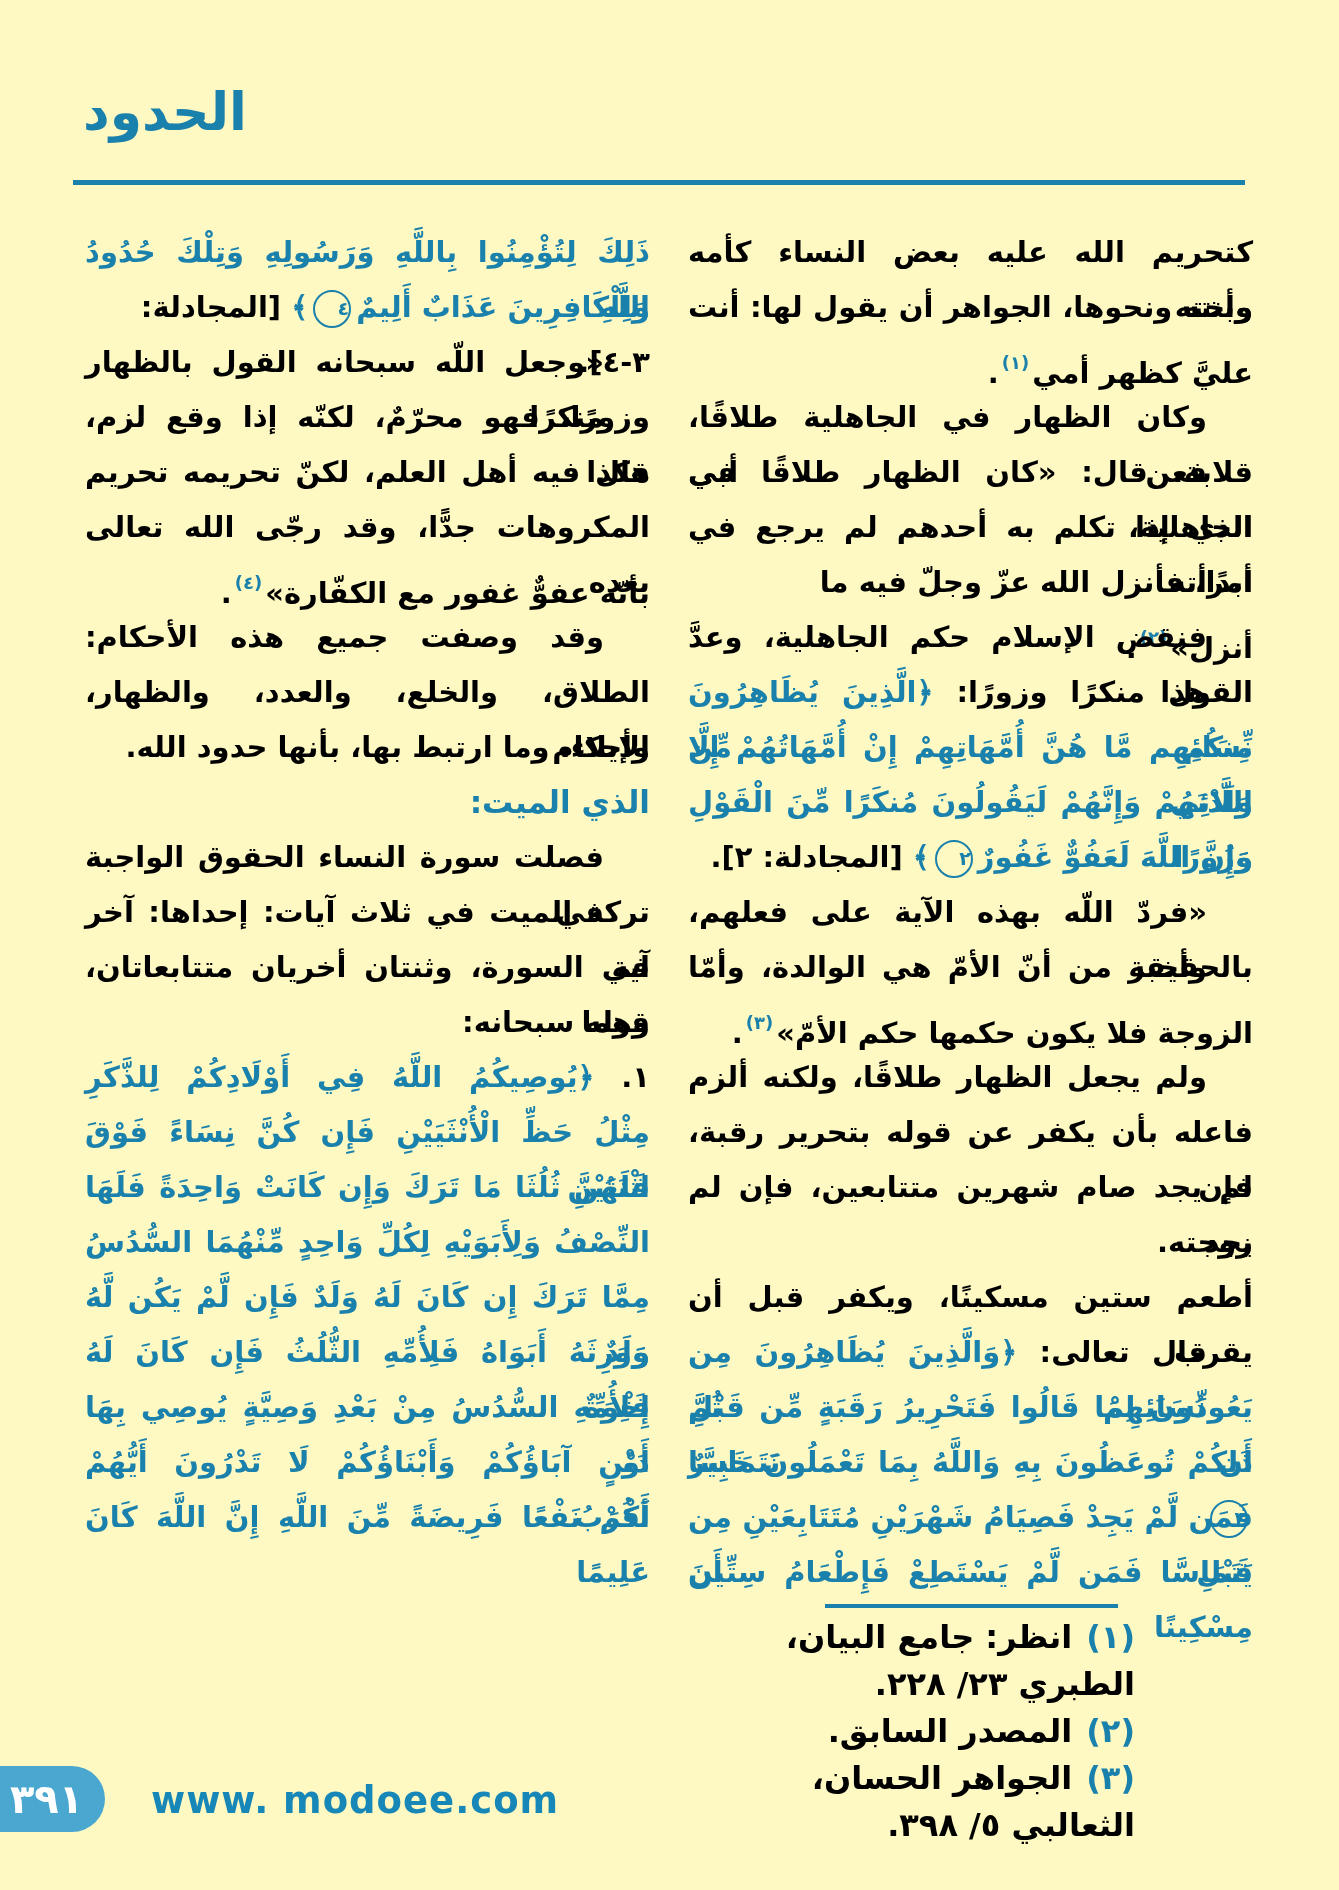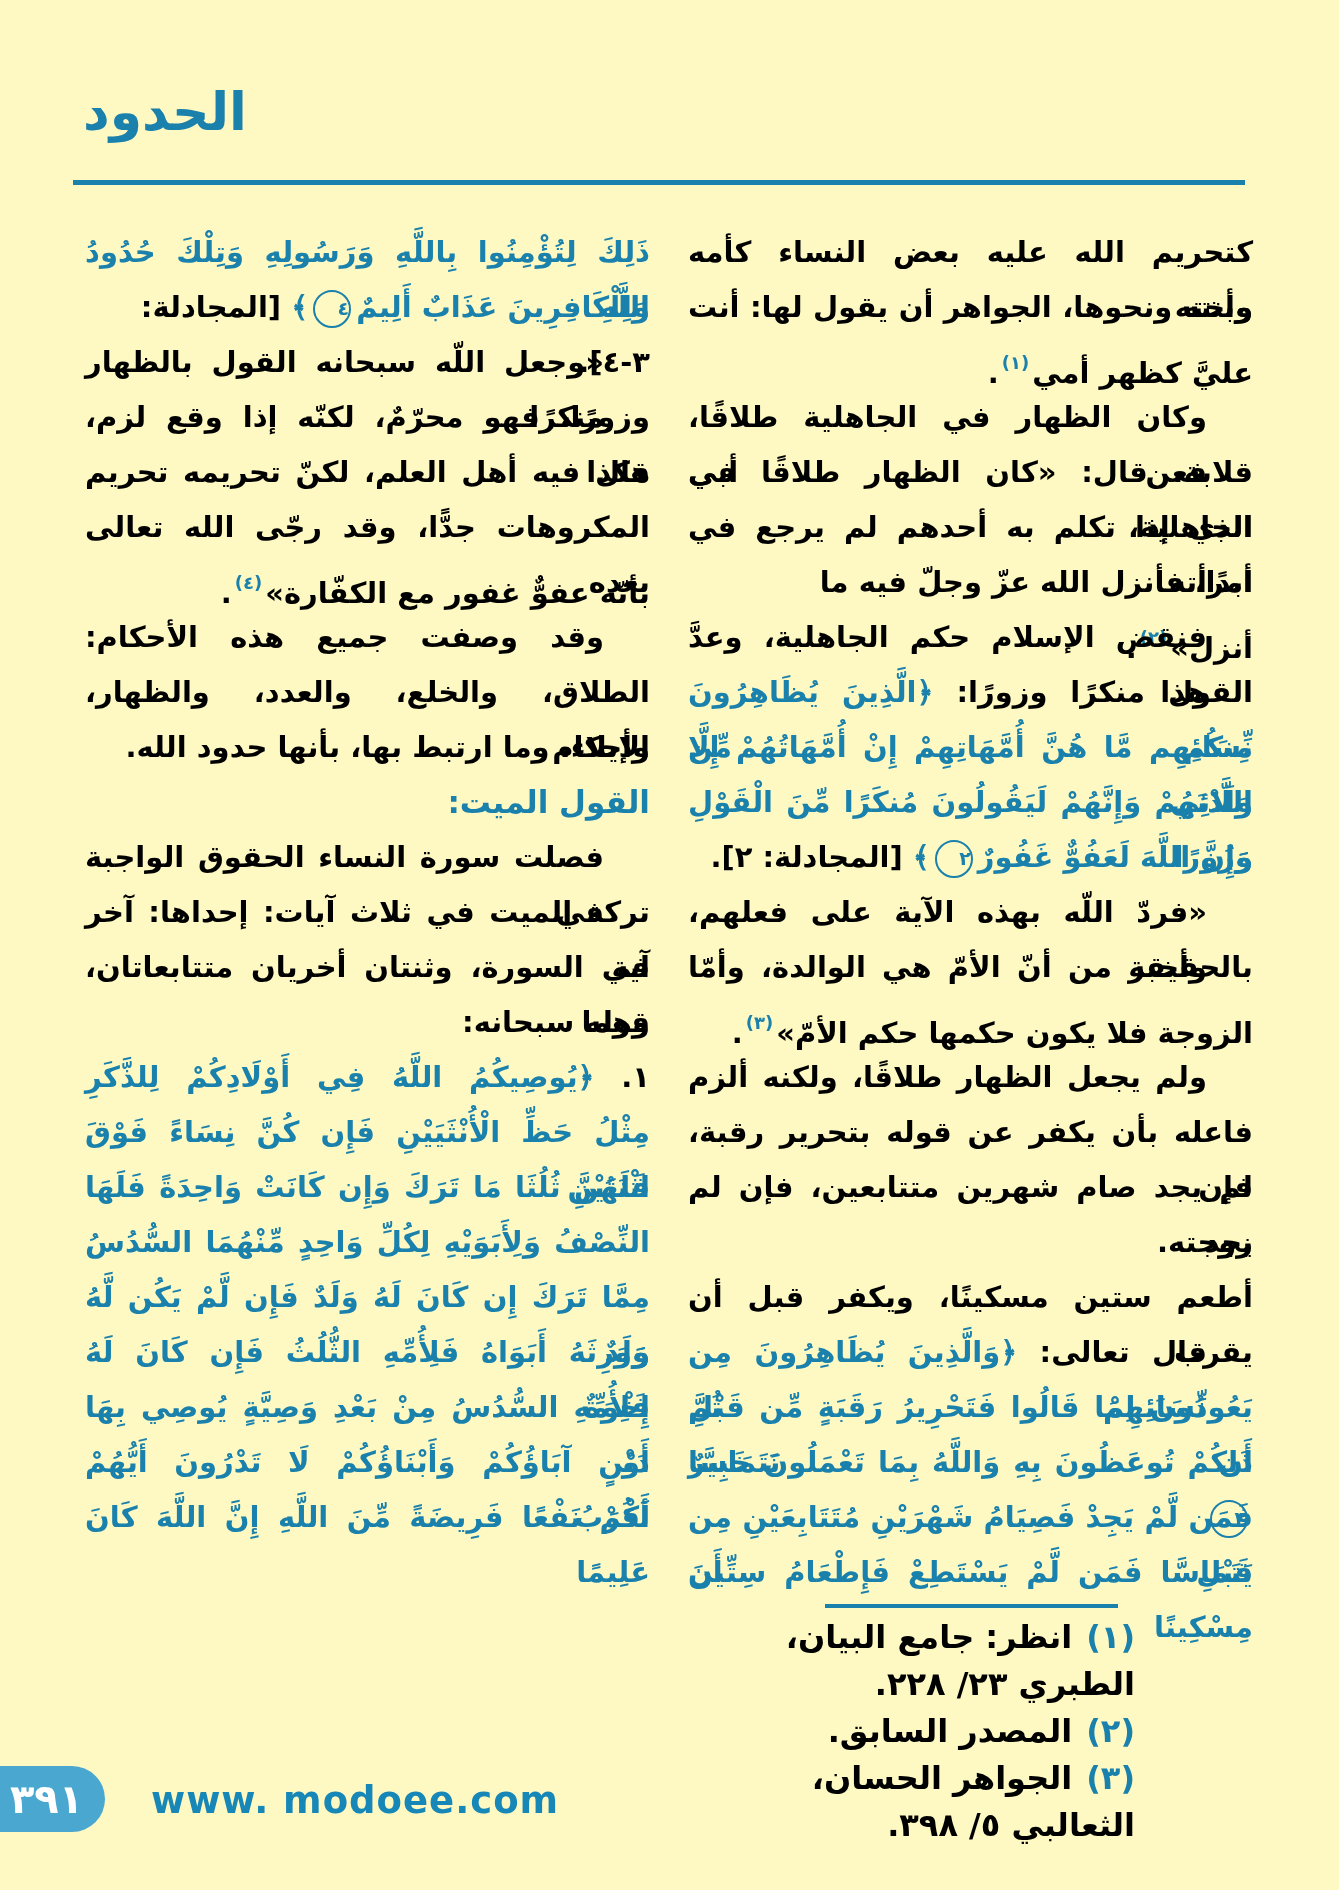--- a/index.html
+++ b/index.html
@@ -149,21 +149,21 @@
           <div class="line"><span class="seg seg-q">ذَلِكَ لِتُؤْمِنُوا بِاللَّهِ وَرَسُولِهِ وَتِلْكَ حُدُودُ اللَّهِ</span></div>
           <div class="line last"><span class="seg seg-q">وَلِلْكَافِرِينَ عَذَابٌ أَلِيمٌ</span><span class="ayah">٤</span><span class="seg seg-q">﴾</span><span class="seg seg-b"> [المجادلة: ٣-٤].</span></div>
           <div class="line indent"><span class="seg seg-b">«وجعل اللّه سبحانه القول بالظهار منكرًا</span></div>
           <div class="line"><span class="seg seg-b">وزورًا، فهو محرّمٌ، لكنّه إذا وقع لزم، هكذا</span></div>
           <div class="line"><span class="seg seg-b">قال فيه أهل العلم، لكنّ تحريمه تحريم</span></div>
           <div class="line"><span class="seg seg-b">المكروهات جدًّا، وقد رجّى الله تعالى بعده</span></div>
           <div class="line last"><span class="seg seg-b">بأنّه عفوٌّ غفور مع الكفّارة»</span><span class="seg seg-f">(٤)</span><span class="seg seg-b">.</span></div>
           <div class="line indent"><span class="seg seg-b">وقد وصفت جميع هذه الأحكام:</span></div>
           <div class="line"><span class="seg seg-b">الطلاق، والخلع، والعدد، والظهار، وأحكام</span></div>
           <div class="line last"><span class="seg seg-b">الإيلاء، وما ارتبط بها، بأنها حدود الله.</span></div>
-          <div class="line last"><span class="seg seg-h">القول الميت:</span></div>
+          <div class="line last"><span class="seg seg-h">الذي الميت:</span></div>
           <div class="line indent"><span class="seg seg-b">فصلت سورة النساء الحقوق الواجبة في</span></div>
           <div class="line"><span class="seg seg-b">تركة الميت في ثلاث آيات: إحداها: آخر آية</span></div>
           <div class="line"><span class="seg seg-b">في السورة، وثنتان أخريان متتابعاتان، وهما</span></div>
           <div class="line last"><span class="seg seg-b">قوله سبحانه:</span></div>
           <div class="line"><span class="seg seg-b">١. </span><span class="seg seg-q">﴿يُوصِيكُمُ اللَّهُ فِي أَوْلَادِكُمْ لِلذَّكَرِ</span></div>
           <div class="line"><span class="seg seg-q">مِثْلُ حَظِّ الْأُنْثَيَيْنِ فَإِن كُنَّ نِسَاءً فَوْقَ اثْنَتَيْنِ</span></div>
           <div class="line"><span class="seg seg-q">فَلَهُنَّ ثُلُثَا مَا تَرَكَ وَإِن كَانَتْ وَاحِدَةً فَلَهَا</span></div>
           <div class="line"><span class="seg seg-q">النِّصْفُ وَلِأَبَوَيْهِ لِكُلِّ وَاحِدٍ مِّنْهُمَا السُّدُسُ</span></div>
           <div class="line"><span class="seg seg-q">مِمَّا تَرَكَ إِن كَانَ لَهُ وَلَدٌ فَإِن لَّمْ يَكُن لَّهُ وَلَدٌ</span></div>
           <div class="line"><span class="seg seg-q">وَوَرِثَهُ أَبَوَاهُ فَلِأُمِّهِ الثُّلُثُ فَإِن كَانَ لَهُ إِخْوَةٌ</span></div>

